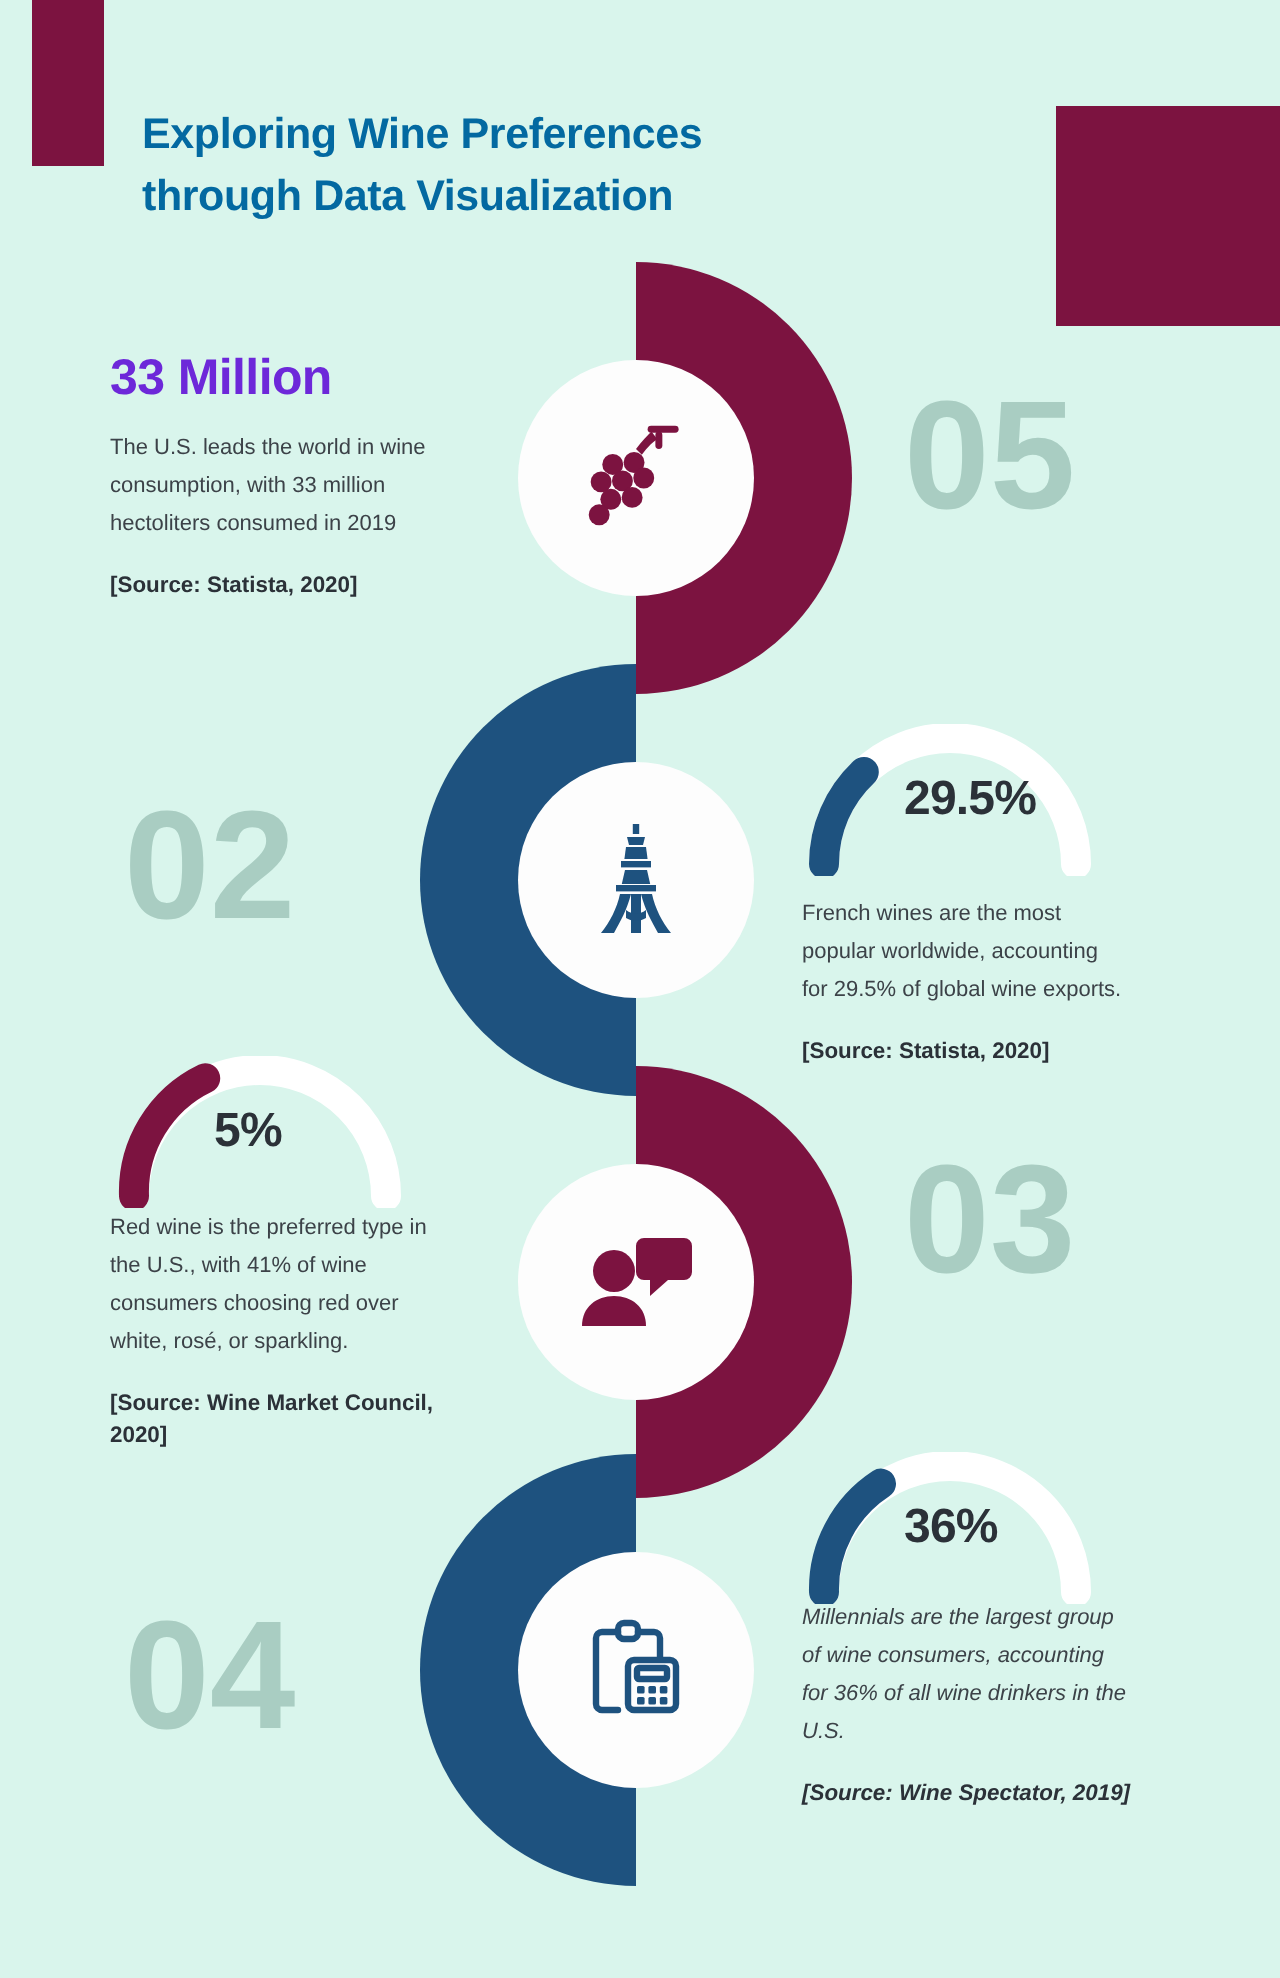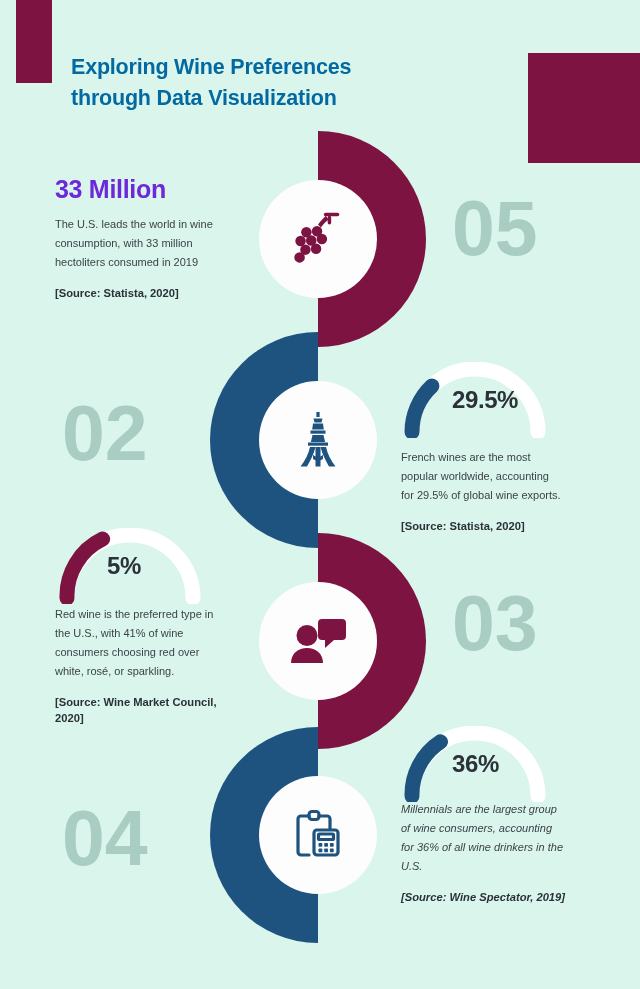--- a/index.html
+++ b/index.html
@@ -212,21 +212,21 @@
     <span>
       <svg width="58" height="52" viewBox="0 0 58 52">
         <g fill="#7c1340">
           <circle cx="18" cy="20.5" r="10.5"></circle>
           <path d="M2 48 c0 -9.5 7.2 -15 16 -15 c8.8 0 16 5.5 16 15 z"></path>
           <path d="M33 4 h20 a4 4 0 0 1 4 4 v13 a4 4 0 0 1 -4 4 h-8 l-9 8 v-8 h-3 a4 4 0 0 1 -4 -4 v-13 a4 4 0 0 1 4 -4 z"></path>
         </g>
       </svg>
     </span>
   </div>
-  <div class="big-number" style="left:452px; top:585px;">03</div>
+  <div class="big-number" style="left:452px; top:572px;">03</div>
   <div class="gauge" style="left:55px; top:528px;">
     <svg width="150" height="76" viewBox="0 0 150 76">
       <path d="M12 70 A63 63 0 0 1 138 70" fill="none" stroke="#ffffff" stroke-width="15" stroke-linecap="round"></path>
       <path d="M12 70 A63 63 0 0 1 47.6 11.1" fill="none" stroke="#7c1340" stroke-width="15" stroke-linecap="round"></path>
     </svg>
     <div class="gauge-value">5%</div>
   </div>
   <div class="stat-block" style="left:55px; top:605px; width:190px;">
     <div class="stat-body">Red wine is the preferred type in
 the U.S., with 41% of wine

